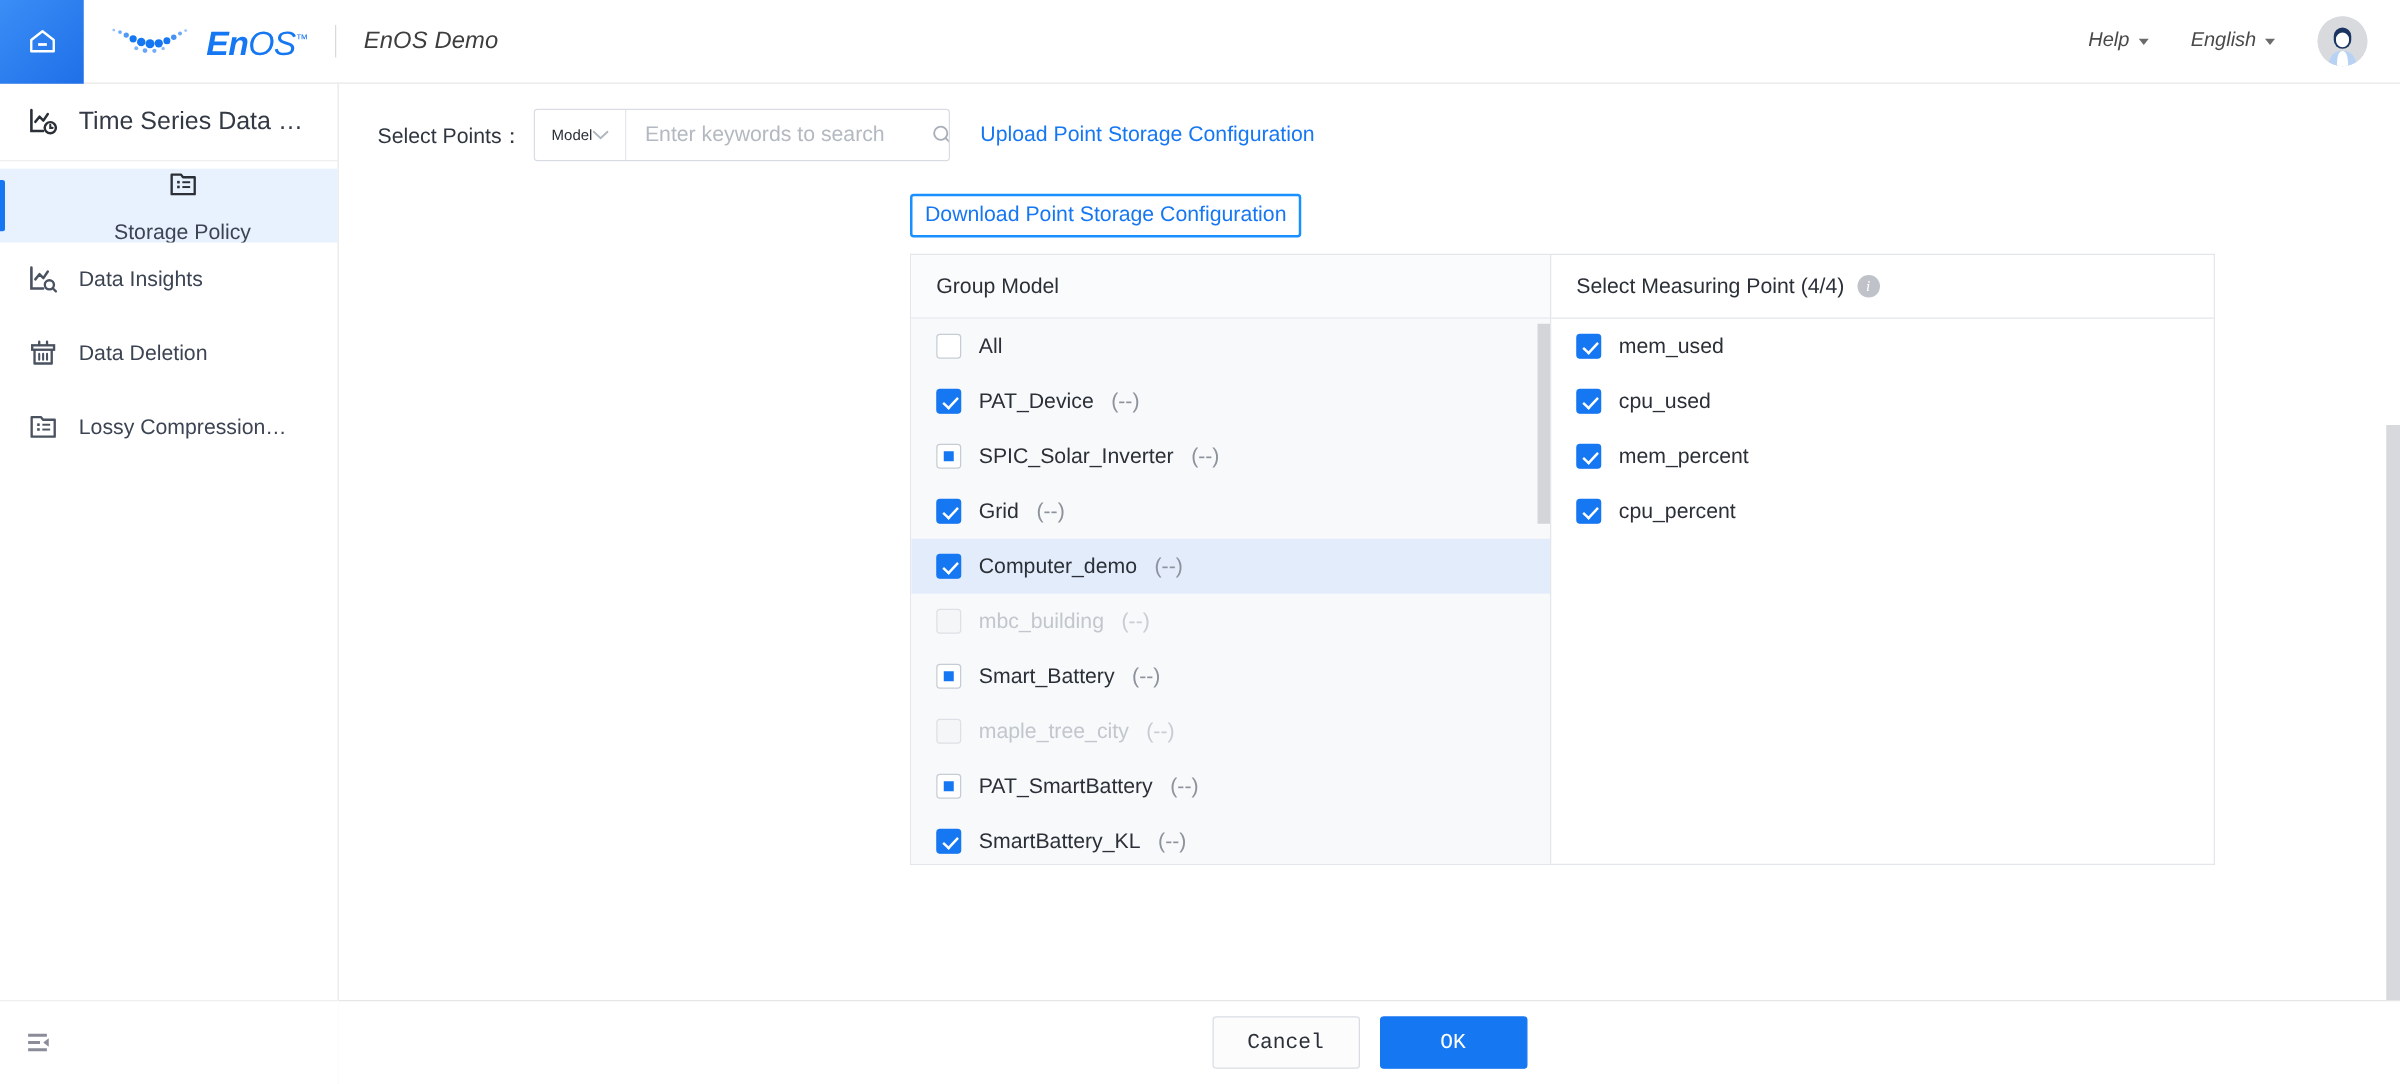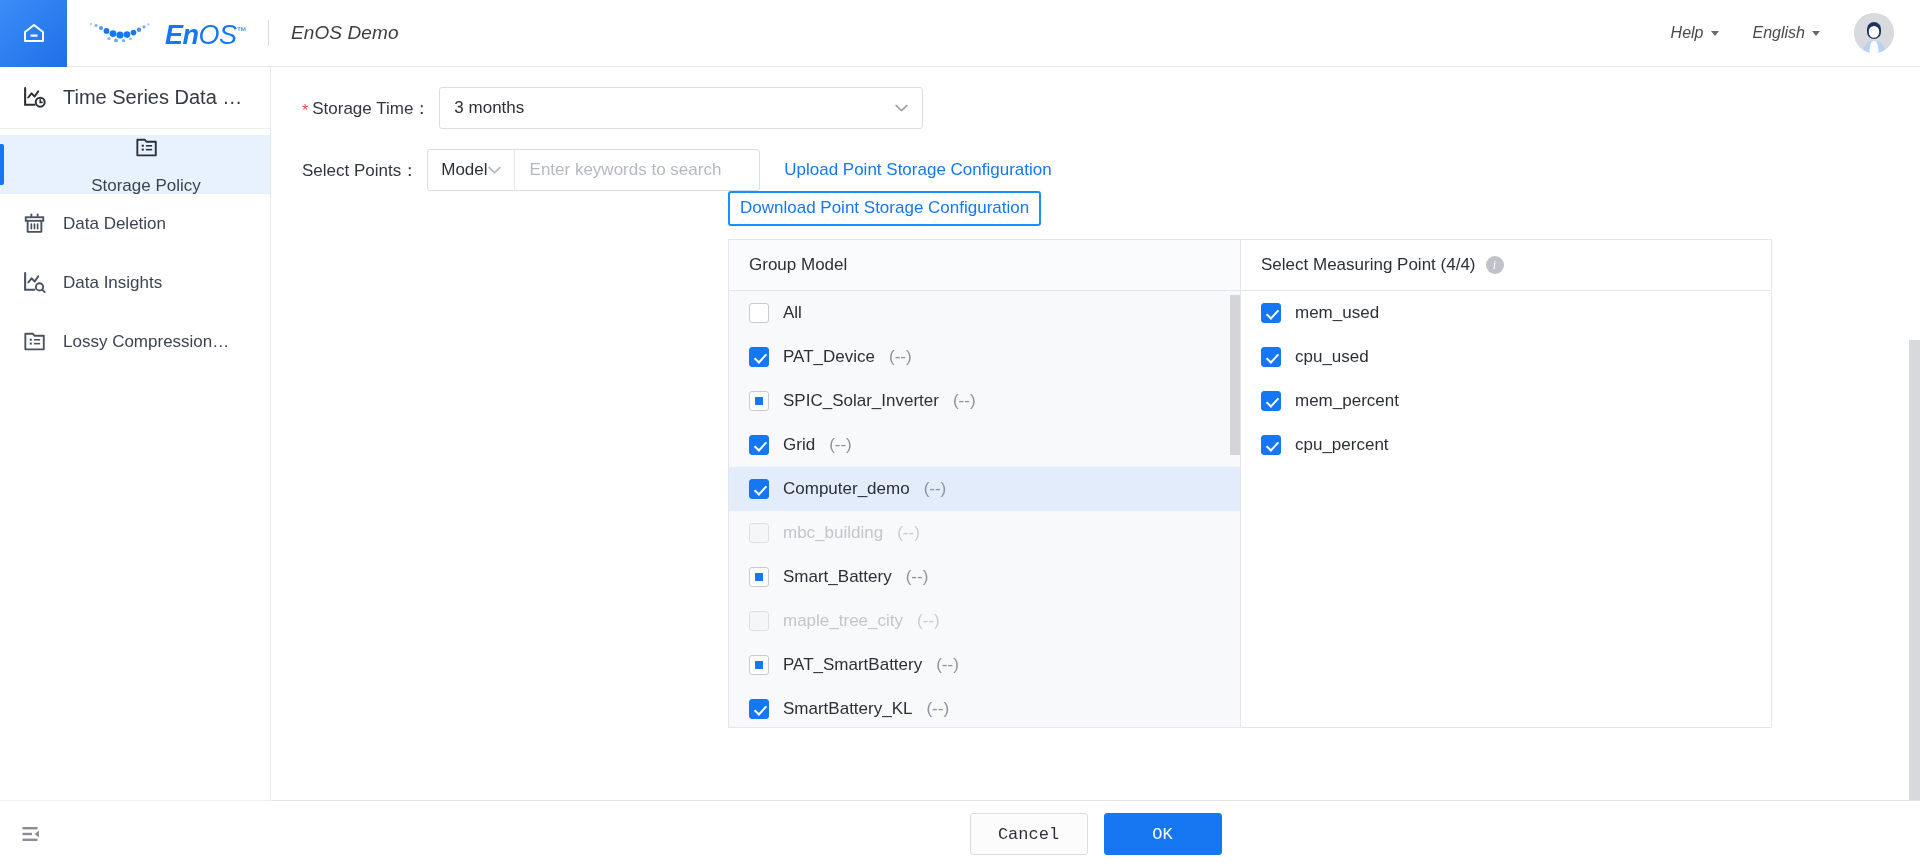--- a/index.html
+++ b/index.html
@@ -133,42 +133,42 @@
   }
 
   .row-points { margin-left: 31px; margin-top: 20px; }
   .point-group {
     display: flex; align-items: stretch; margin-left: 9px;
     border: 1px solid #d9dde3; border-radius: 3px; background: #fff;
     height: 42px; width: 333px; overflow: hidden;
   }
   .pg-select {
     width: 145px; display: flex; align-items: center;
-    padding: 0 13px; font-size: 17px; color: #2b3038;
+    padding: 0 13px; font-size: 12px; color: #2b3038;
     border-right: 1px solid #e4e7ec; cursor: pointer;
   }
   .pg-select .val { flex: 1; }
   .pg-search {
     flex: 1; display: flex; align-items: center; padding: 0 12px 0 13px;
     gap: 6px; cursor: text;
   }
   .pg-search input {
     flex: 1; border: none; outline: none; font-size: 17px;
     font-family: inherit; color: #2b3038; background: transparent;
     min-width: 0;
   }
   .pg-search input::placeholder { color: #b4b9c1; }
 
   .link-blue {
     color: #1677f2; font-size: 17px; cursor: pointer;
     white-space: nowrap;
   }
   .link-upload { margin-left: 24px; }
 
-  .row-download { margin-left: 457px; margin-top: 0; }
+  .row-download { margin-left: 457px; margin-top: 26px; }
   .link-download-focus {
     display: inline-block;
     border: 2px solid #1890ff; border-radius: 3px;
     padding: 5px 10px 6px 10px;
     background: #ffffff;
   }
   .link-download-focus .link-blue { font-size: 17px; }
 
   
   .dual {
@@ -347,36 +347,36 @@
           <rect x="7.4" y="9.3" width="2" height="2" fill="#2b3038"></rect>
           <rect x="7.4" y="13" width="2" height="2" fill="#2b3038"></rect>
           <rect x="11.4" y="9.6" width="6" height="1.5" fill="#2b3038"></rect>
           <rect x="11.4" y="13.3" width="6" height="1.5" fill="#2b3038"></rect>
         </svg>
         <span class="side-item-label">Storage Policy</span>
       </div>
 
       <div class="side-item">
         <svg class="side-icon" viewBox="0 0 24 24">
+          <path d="M3 3 v16 h9" fill="none" stroke="#4a5260" stroke-width="2" stroke-linecap="round"></path>
+          <path d="M6 12 l3.2 -4 l3 3 l3.4 -5" fill="none" stroke="#4a5260" stroke-width="1.9" stroke-linecap="round" stroke-linejoin="round"></path>
+          <circle cx="16.8" cy="16.2" r="3.5" fill="none" stroke="#4a5260" stroke-width="1.8"></circle>
+          <path d="M19.4 18.8 l2.4 2.4" stroke="#4a5260" stroke-width="1.8" stroke-linecap="round"></path>
+        </svg>
+        <span class="side-item-label">Data Insights</span>
+      </div>
+
+      <div class="side-item">
+        <svg class="side-icon" viewBox="0 0 24 24">
           <path d="M9 3.2 v2.6 M15 3.2 v2.6" stroke="#4a5260" stroke-width="1.8" stroke-linecap="round"></path>
           <rect x="3.6" y="6" width="16.8" height="3.4" fill="none" stroke="#4a5260" stroke-width="1.8"></rect>
           <path d="M5.4 9.6 v10.4 h13.2 v-10.4" fill="none" stroke="#4a5260" stroke-width="1.8" stroke-linejoin="round"></path>
           <path d="M9 12.6 v4.4 M12 12.6 v4.4 M15 12.6 v4.4" stroke="#4a5260" stroke-width="1.6" stroke-linecap="round"></path>
         </svg>
         <span class="side-item-label">Data Deletion</span>
-      </div>
-
-      <div class="side-item">
-        <svg class="side-icon" viewBox="0 0 24 24">
-          <path d="M3 3 v16 h9" fill="none" stroke="#4a5260" stroke-width="2" stroke-linecap="round"></path>
-          <path d="M6 12 l3.2 -4 l3 3 l3.4 -5" fill="none" stroke="#4a5260" stroke-width="1.9" stroke-linecap="round" stroke-linejoin="round"></path>
-          <circle cx="16.8" cy="16.2" r="3.5" fill="none" stroke="#4a5260" stroke-width="1.8"></circle>
-          <path d="M19.4 18.8 l2.4 2.4" stroke="#4a5260" stroke-width="1.8" stroke-linecap="round"></path>
-        </svg>
-        <span class="side-item-label">Data Insights</span>
       </div>
 
       <div class="side-item">
         <svg class="side-icon" viewBox="0 0 24 24">
           <path d="M3.2 4.5 h7.2 l1.5 2 h9 v13 h-17.7 z" fill="none" stroke="#4a5260" stroke-width="1.8" stroke-linejoin="round"></path>
           <rect x="7.4" y="9.3" width="2" height="2" fill="#4a5260"></rect>
           <rect x="7.4" y="13" width="2" height="2" fill="#4a5260"></rect>
           <rect x="11.4" y="9.6" width="6" height="1.5" fill="#4a5260"></rect>
           <rect x="11.4" y="13.3" width="6" height="1.5" fill="#4a5260"></rect>
         </svg>
@@ -390,29 +390,20 @@
         <rect x="2.5" y="5" width="15" height="2.4" fill="#8a8d99"></rect>
         <rect x="2.5" y="10.8" width="9.5" height="2.4" fill="#8a8d99"></rect>
         <rect x="2.5" y="16.6" width="15" height="2.4" fill="#8a8d99"></rect>
         <path d="M19 8.6 L14.6 12 L19 15.4 Z" fill="#8a8d99"></path>
       </svg>
     </div>
   </div>
 
   <div class="content">
 
-    <div class="form-row row-storage">
-      <div class="field-label"><span class="req-star">*</span><span>Storage Time：</span></div>
-      <div class="sel-storage">
-        <span class="val">3 months</span>
-        <svg class="chev" viewBox="0 0 13 8">
-          <path d="M1 1.4 L6.5 6.6 L12 1.4" fill="none" stroke="#9aa0a9" stroke-width="1.5" stroke-linecap="round"></path>
-        </svg>
-      </div>
-    </div>
 
     <div class="form-row row-points">
       <div class="field-label">Select Points：</div>
       <div class="point-group">
         <div class="pg-select">
           <span class="val">Model</span>
           <svg class="chev" viewBox="0 0 13 8">
             <path d="M1 1.4 L6.5 6.6 L12 1.4" fill="none" stroke="#b0b6be" stroke-width="1.5" stroke-linecap="round"></path>
           </svg>
         </div>

